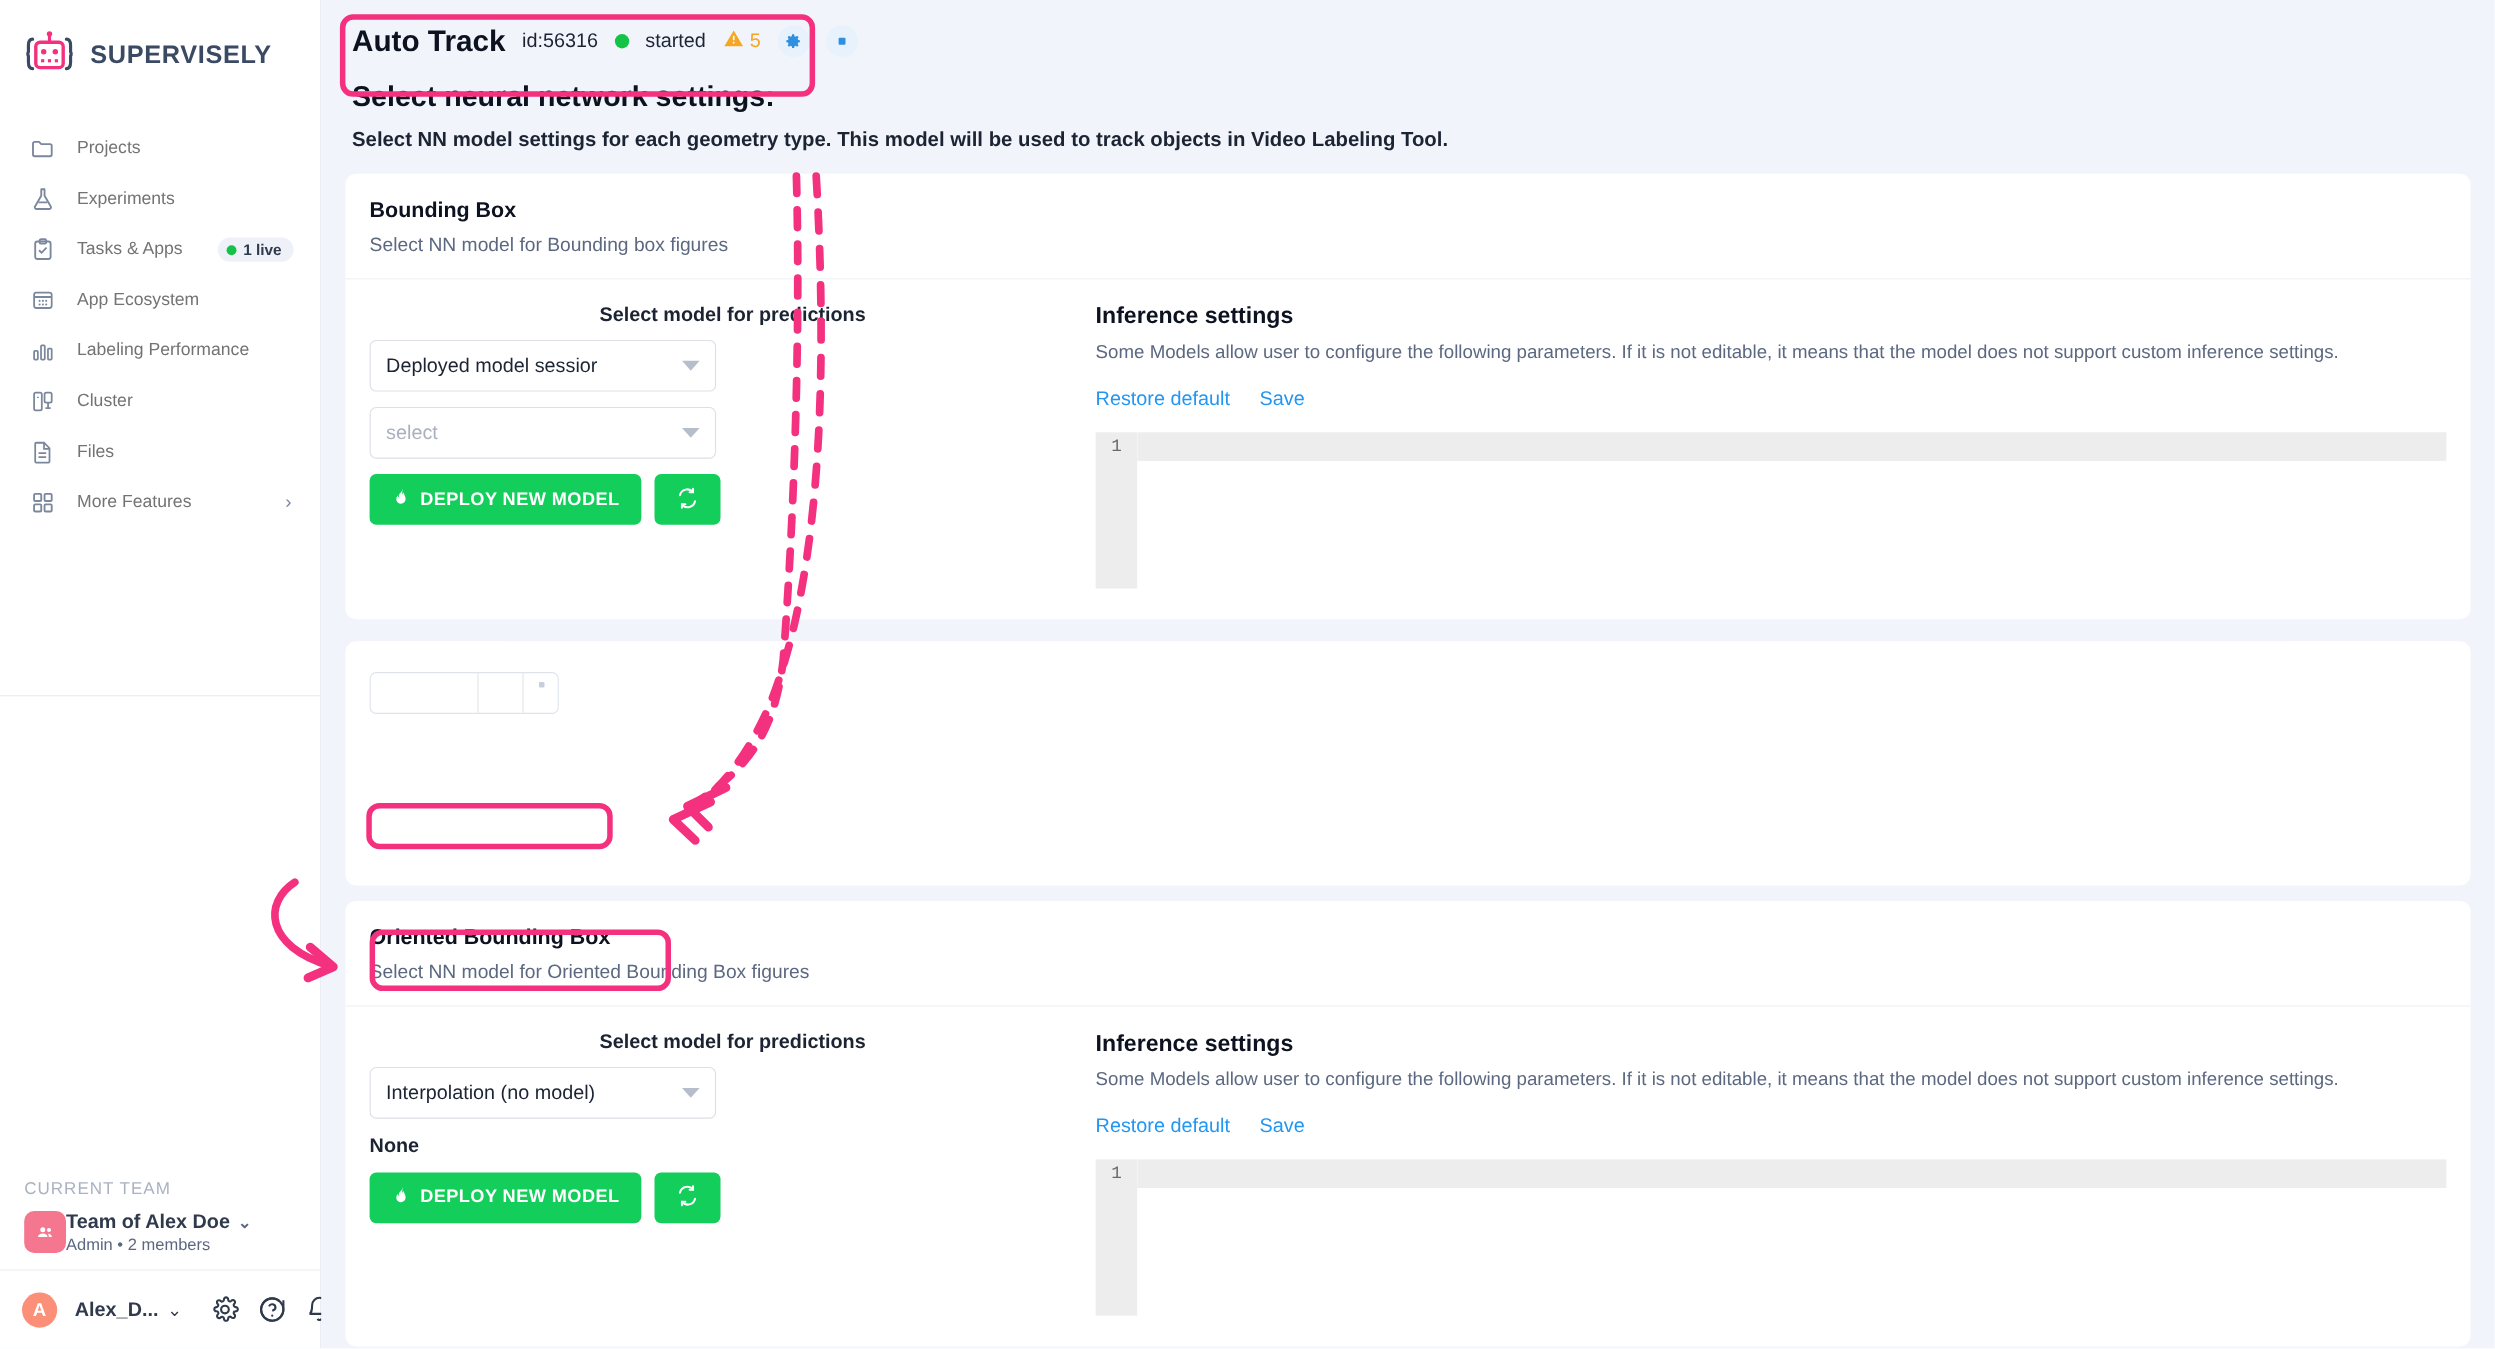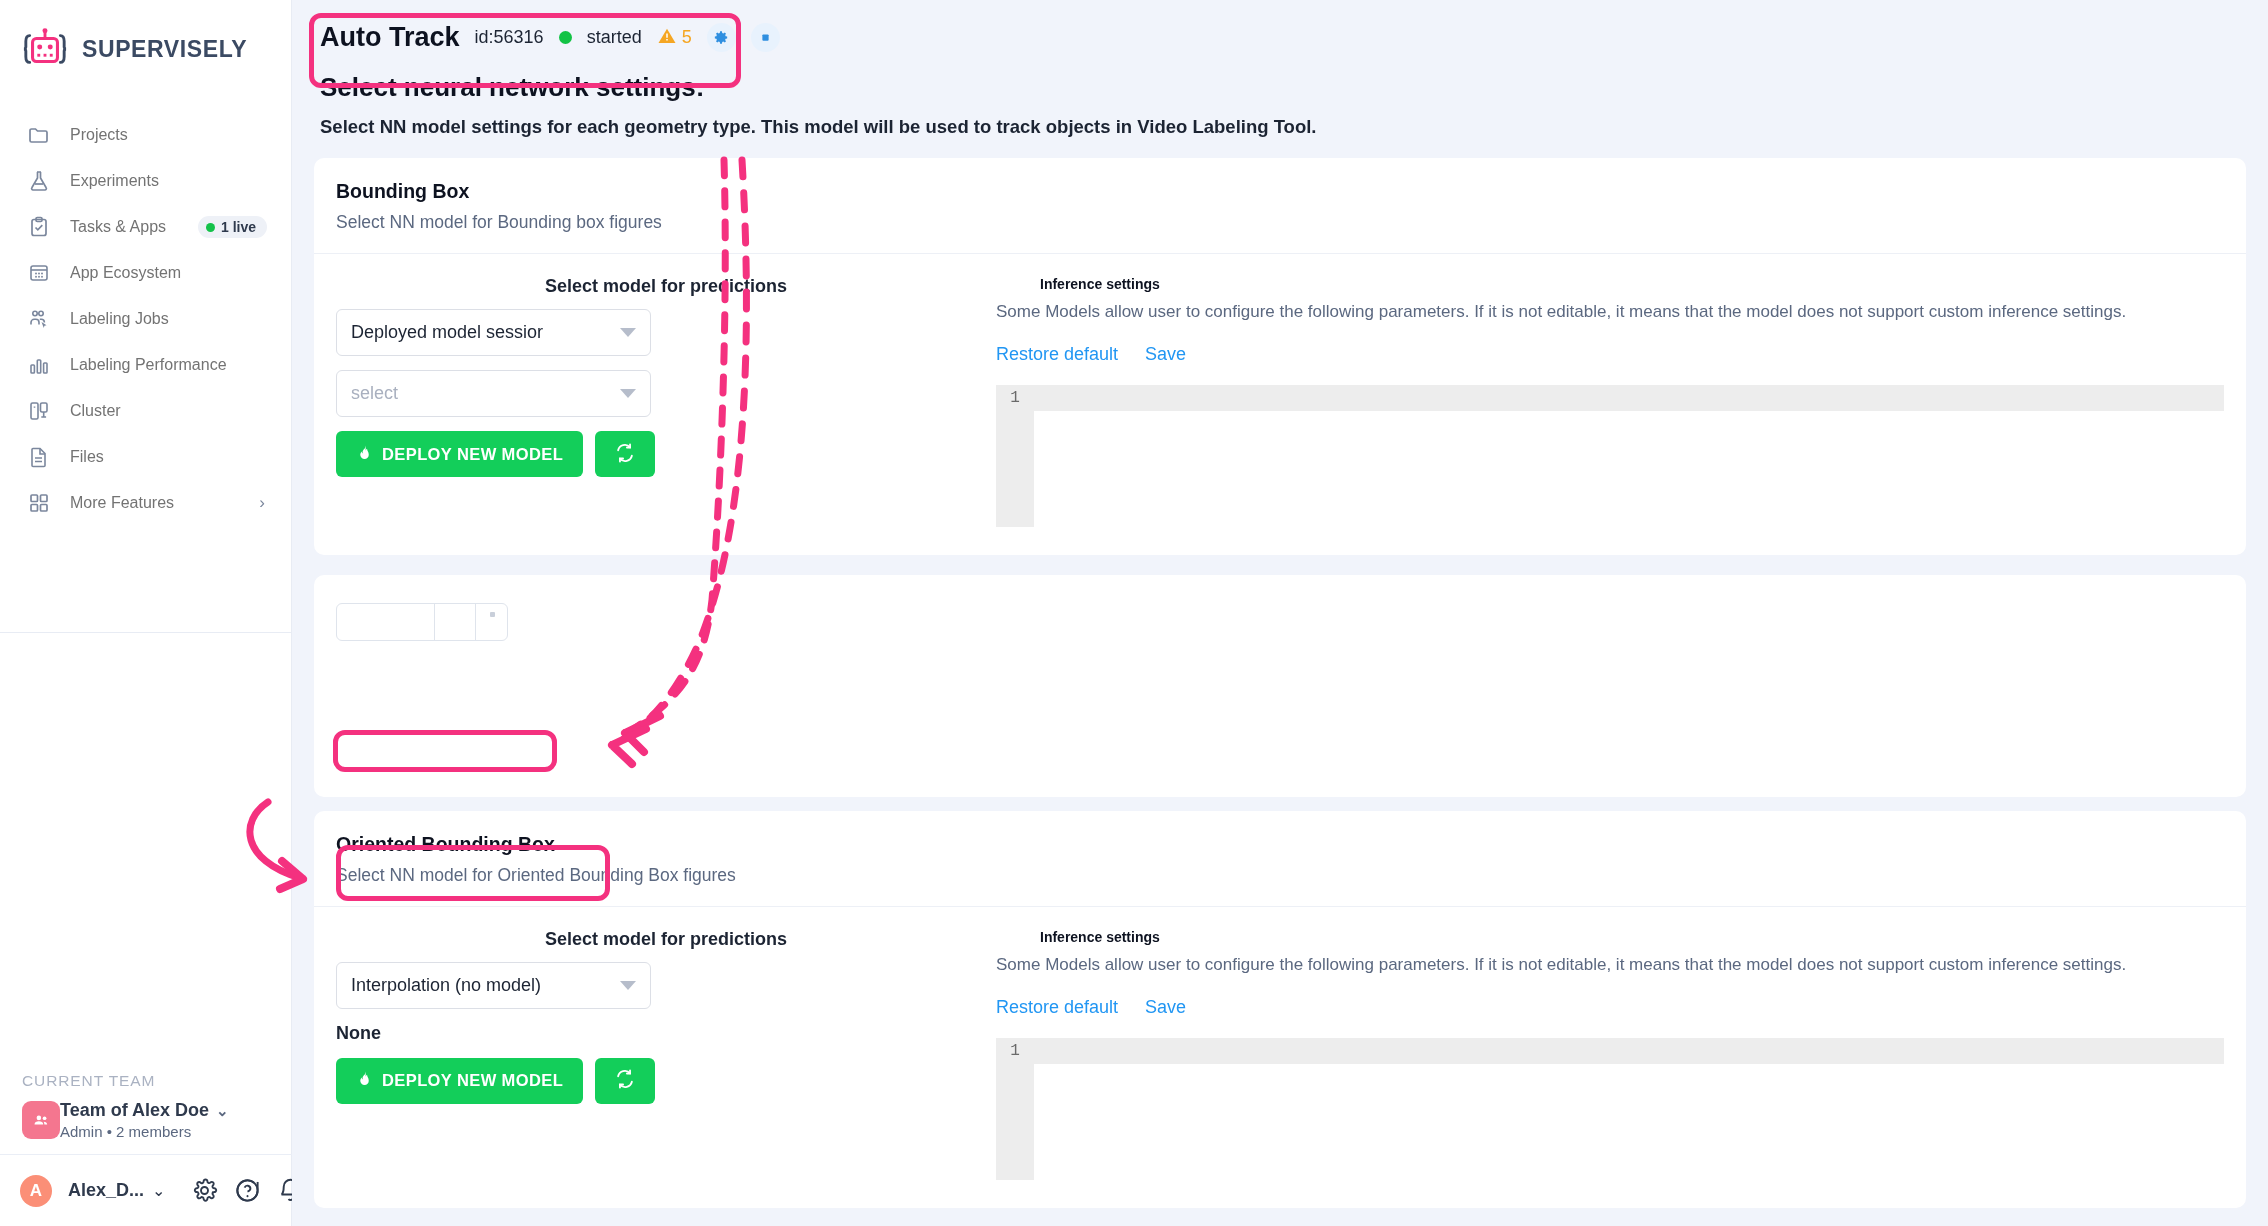--- a/index.html
+++ b/index.html
@@ -123,21 +123,21 @@
     height: 46px; background: #13ce5a; border: none; border-radius: 6px;
     color: #fff; font-size: 16.5px; font-weight: 700; letter-spacing: 0.4px;
     display: flex; align-items: center; gap: 9px; padding: 0 20px; cursor: pointer;
     font-family: "Liberation Sans", sans-serif;
   }
   .btn-green-sq {
     width: 60px; height: 46px; background: #13ce5a; border: none; border-radius: 6px;
     display: flex; align-items: center; justify-content: center; cursor: pointer;
   }
 
-  .inf-title { font-size: 14px; font-weight: 700; color: #0d1220; margin-left: 44px; }
+  .inf-title { font-size: 21px; font-weight: 700; color: #0d1220; }
   .inf-desc { font-size: 17px; color: #5b6880; margin-top: 9px; line-height: 1.35; }
   .link-row { display: flex; gap: 27px; margin-top: 20px; }
   .link { font-size: 18px; color: #2196f3; cursor: pointer; }
   .code-box { margin-top: 20px; display: flex; height: 142px; background: #fff; }
   .gutter { width: 38px; background: #ededed; color: #6a6a6a; font-size: 16px;
             font-family: "Liberation Mono", monospace; text-align: center; padding-top: 4px; }
   .code-area { flex: 1; background: #fff; position: relative; }
   .code-line1 { height: 26px; background: #ededed; }
 
   
@@ -228,32 +228,20 @@
                 <circle cx="15" cy="12.5" r="0.95"></circle>
               <circle cx="9" cy="15.8" r="0.95"></circle>
                 <circle cx="12" cy="15.8" r="0.95"></circle>
                 <circle cx="15" cy="15.8" r="0.95"></circle>
             </g>
           </svg>
         </span>
         <span class="nav-lbl">App Ecosystem</span>
       </div>
 
-      <div class="nav-item">
-        <span class="nav-ic">
-          <svg viewBox="0 0 24 24" width="24" height="24" fill="none" stroke="currentColor" stroke-width="1.6">
-            <circle cx="8" cy="6.5" r="2.2"></circle>
-              <circle cx="14" cy="6.5" r="2.2"></circle>
-            <path d="M4 17.5v-2a3.2 3.2 0 013.2-3.2h1.6A3.2 3.2 0 0112 15.5v2"></path>
-            <path d="M12.8 12.3h1.4a3.2 3.2 0 013.2 3.2"></path>
-            <path d="M14.5 15l5 3.2-2.1.6-.6 2.1z" fill="currentColor" stroke="none"></path>
-          </svg>
-        </span>
-        <span class="nav-lbl">Labeling Jobs</span>
-      </div>
 
       <div class="nav-item">
         <span class="nav-ic">
           <svg viewBox="0 0 24 24" width="24" height="24" fill="none" stroke="currentColor" stroke-width="1.6">
             <rect x="4" y="12" width="3.4" height="8" rx="0.8"></rect>
             <rect x="10.3" y="7" width="3.4" height="13" rx="0.8"></rect>
             <rect x="16.6" y="10" width="3.4" height="10" rx="0.8"></rect>
           </svg>
         </span>
         <span class="nav-lbl">Labeling Performance</span>

